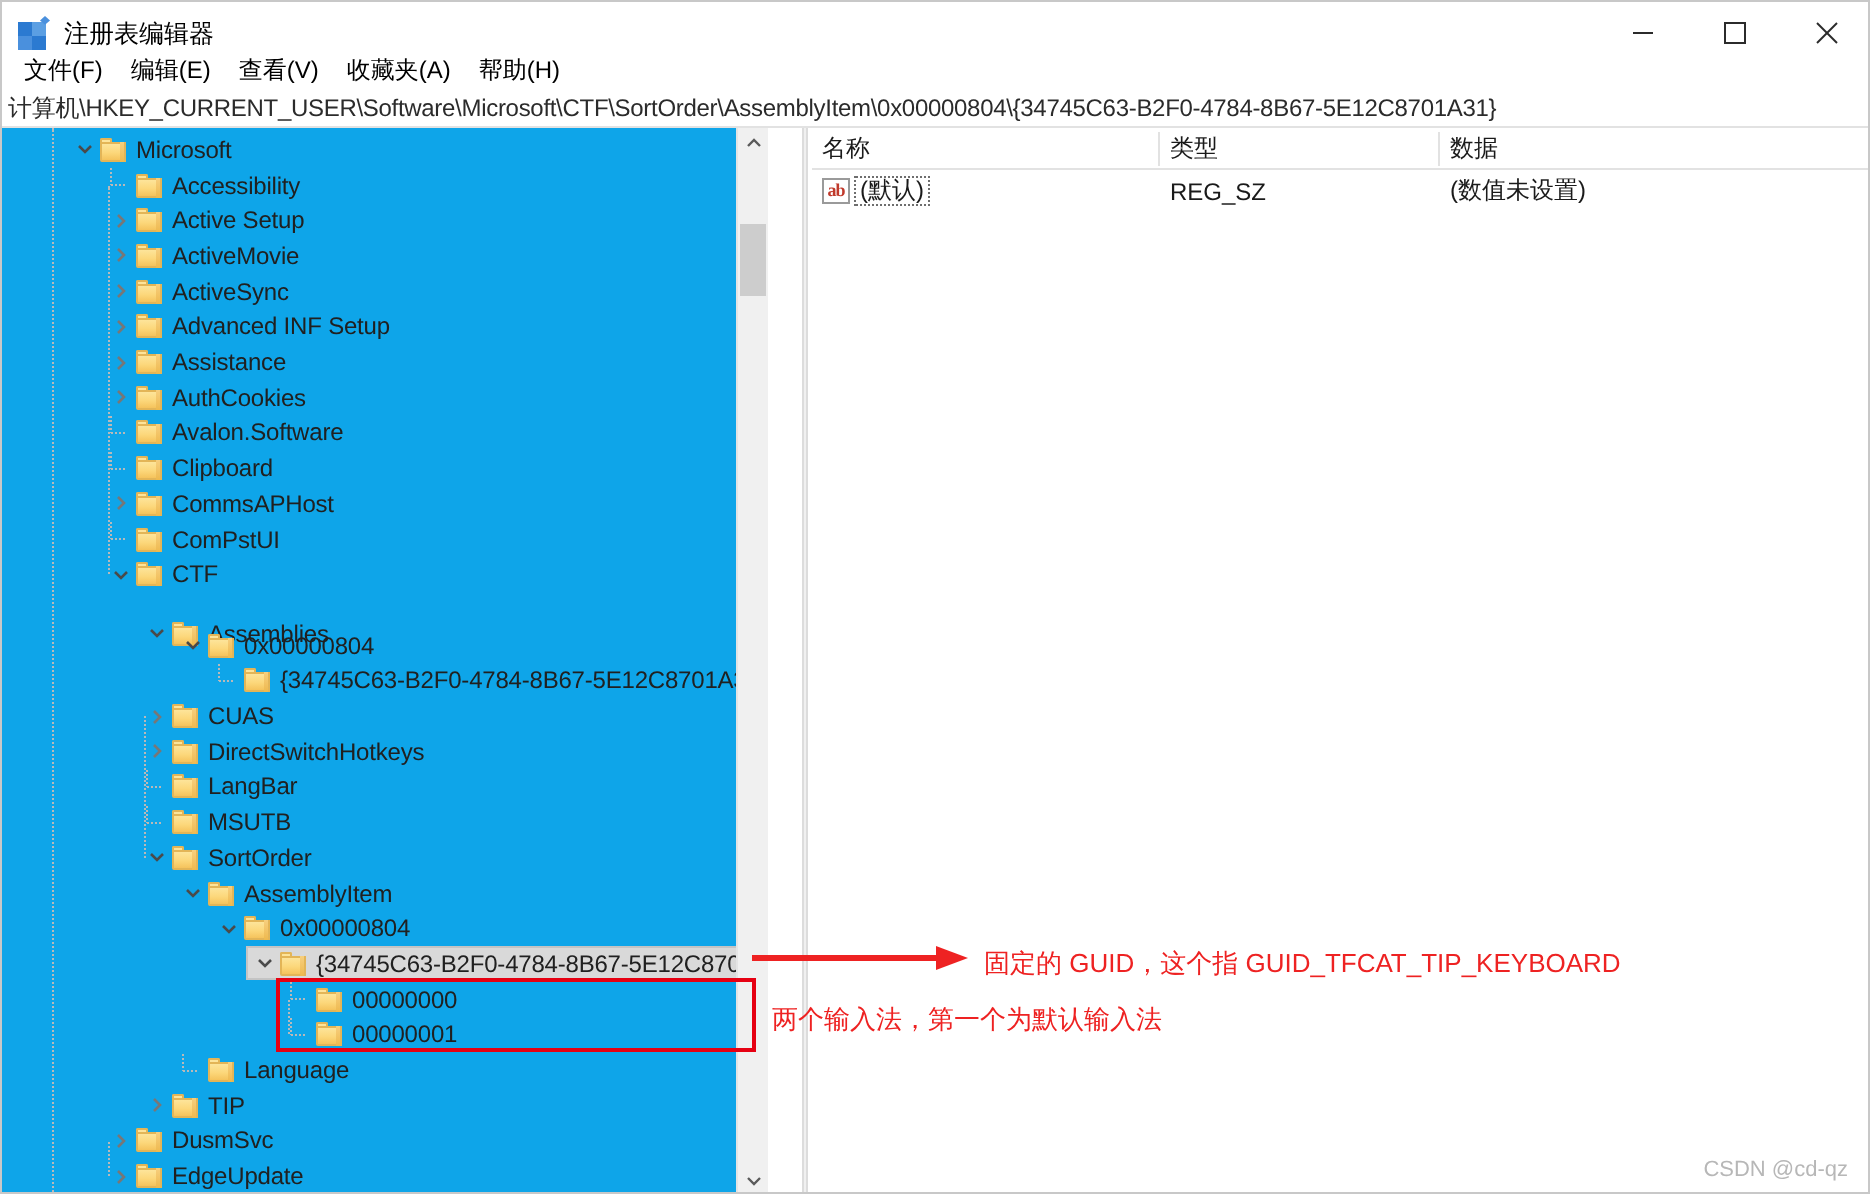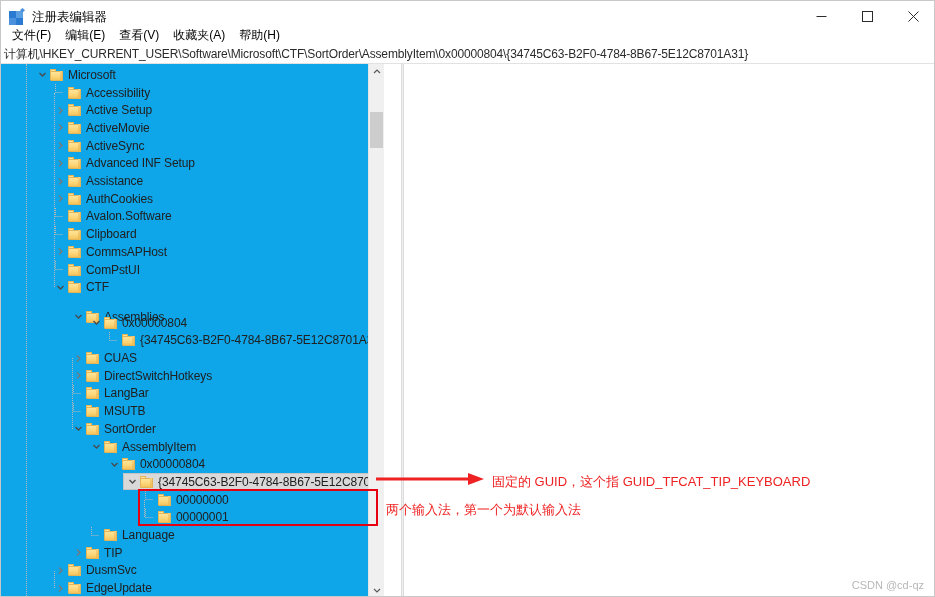--- a/index.html
+++ b/index.html
@@ -893,21 +893,34 @@
         <svg width="8" height="8" viewBox="0 0 8 8">
             <path d="M1 3 L4 6 L7 3" fill="none" stroke="#5a5a5a" stroke-width="1.2"></path>
           </svg>
       </div>
     </div>
   </div>
 
   <div class="splitter"></div>
 
   <div class="list-pane">
-
+    <div class="list-header">
+      <div class="col-head" style="left:0; width:173px;">名称</div>
+      <div class="col-sep" style="left:173px;"></div>
+      <div class="col-head" style="left:174px; width:139px;">类型</div>
+      <div class="col-sep" style="left:313px;"></div>
+      <div class="col-head" style="left:314px; width:216px;">数据</div>
+    </div>
+
+    <div class="list-row">
+      <div class="ab-icon">ab</div>
+      <div class="focus-rect">(默认)</div>
+      <div class="cell" style="left:179px;">REG_SZ</div>
+      <div class="cell" style="left:319px;">(数值未设置)</div>
+    </div>
   </div>
 
   <div class="anno-red-box" style="left:137px; top:488px; width:240px; height:37px;"></div>
 
   <div class="anno-arrow" style="left:375px; top:471px; width:110px; height:14px;">
     <svg width="110" height="14" viewBox="0 0 110 14">
       <line x1="0" y1="7" x2="92" y2="7" stroke="#ee2222" stroke-width="3"></line>
       <path d="M92 1 L108 7 L92 13 Z" fill="#ee2222"></path>
     </svg>
   </div>

